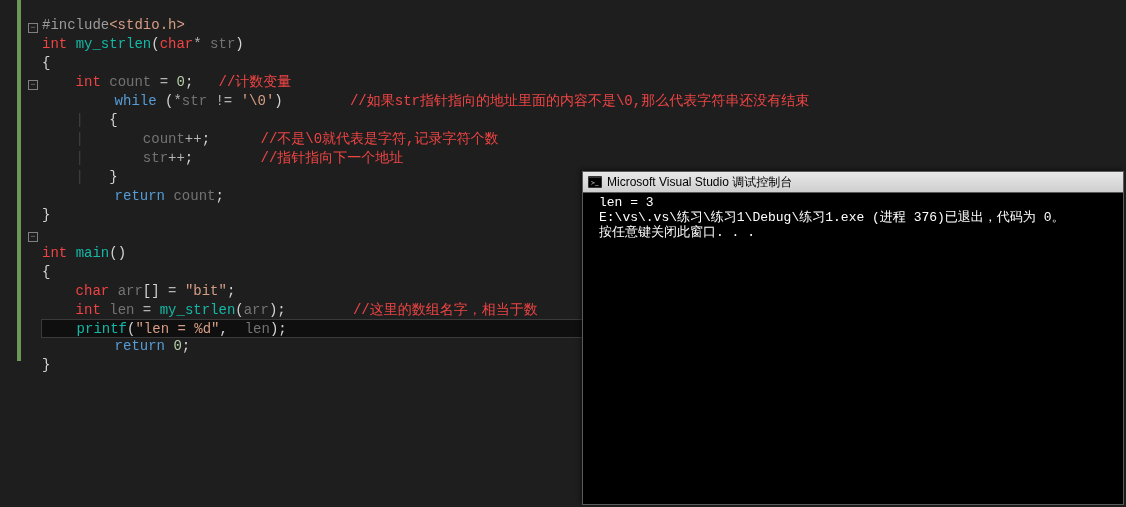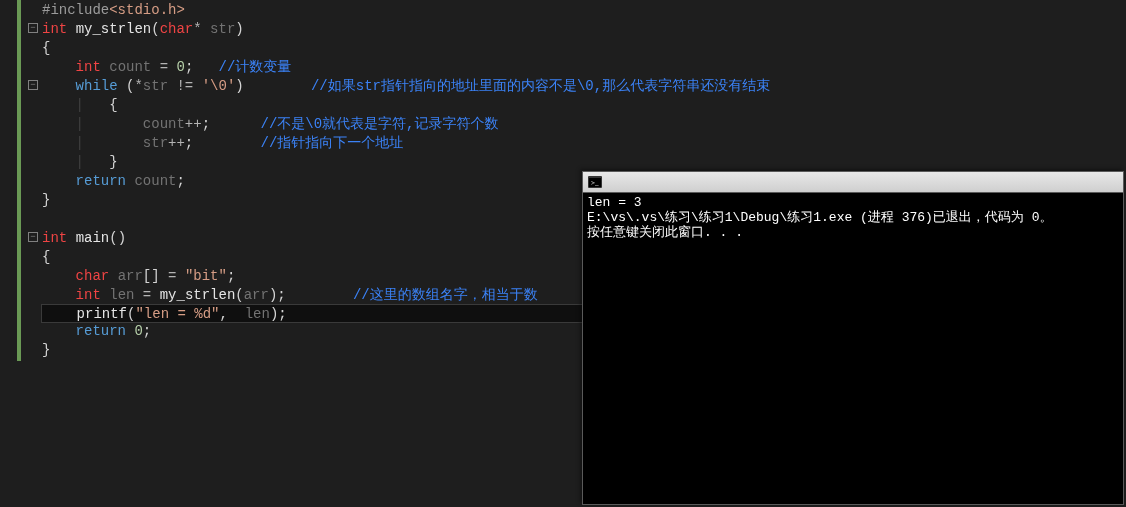--- a/index.html
+++ b/index.html
@@ -39,37 +39,37 @@
     cursor:pointer;
   }
   .changebar {
     position:absolute;
     left:17px;
     width:4px;
     background:#6a9955;
   }
   .code-area {
     position:absolute;
-    left:42px; top:1px;
+    left:42px; top:16px;
     line-height:19px;
     white-space:pre;
   }
   .line { height:19px; }
   .current-line { background:#0f0f0f; }
   .current-line-box {
     border:1px solid #3a3a3a;
     background:#0f0f0f;
   }
-  .kw  { color:#569cd6; }    
+  .kw  { color:#569cd6;margin-left:39px; }    
   .typ { color:#ef4444; }    
-  .fn  { color:#e5e5e5;margin-top:28px; }    
+  .fn  { color:#14b8a6;margin-top:28px; }    
   .op  { color:#b4b4b4; }
   .num { color:#b5cea8; }
   .str { color:#d69d85; }
-  .cmt { color:#3b82f6; }
+  .cmt { color:#ef4444; }
   .pp  { color:#9b9b9b; }    
   .inc { color:#d69d85; }    
   .id  { color:#737373; }
   .pun { color:#d4d4d4; }
   .guide { color:#404040; }
 
   
   .console-window {
     position:absolute;
     left:582px; top:171px;
@@ -91,21 +91,21 @@
   .titlebar .app-icon {
     width:16px; height:16px;
     margin:0 4px;
     display:inline-flex;
     align-items:center;
     justify-content:center;
     font-size:11px;
     color:#444;
   }
   .console-body {
-    padding:2px 4px;
+    padding:2px 16px;
     color:#fff;
     font-family:"NSimSun","SimSun","Courier New",monospace;
     font-size:13px;
     line-height:15px;
     white-space:pre;
   }
 </style>
 </head>
 <body>
 
@@ -123,17 +123,18 @@
 
 <div class="console-window">
   <div class="titlebar">
     <span class="app-icon">
       <svg width="14" height="12" viewBox="0 0 14 12">
           <rect x="0" y="0" width="14" height="12" fill="#333" rx="1"></rect>
           <rect x="1" y="2" width="12" height="9" fill="#000"></rect>
           <text x="3" y="9" fill="#fff" font-size="7" font-family="Consolas">&gt;_</text>
         </svg>
     </span>
+    <span>Microsoft Visual Studio 调试控制台</span>
   </div>
   <div class="console-body" id="console-body">len = 3
 E:\vs\.vs\练习\练习1\Debug\练习1.exe (进程 376)已退出，代码为 0。
 按任意键关闭此窗口. . .</div>
 </div>
 
 </body></html>

